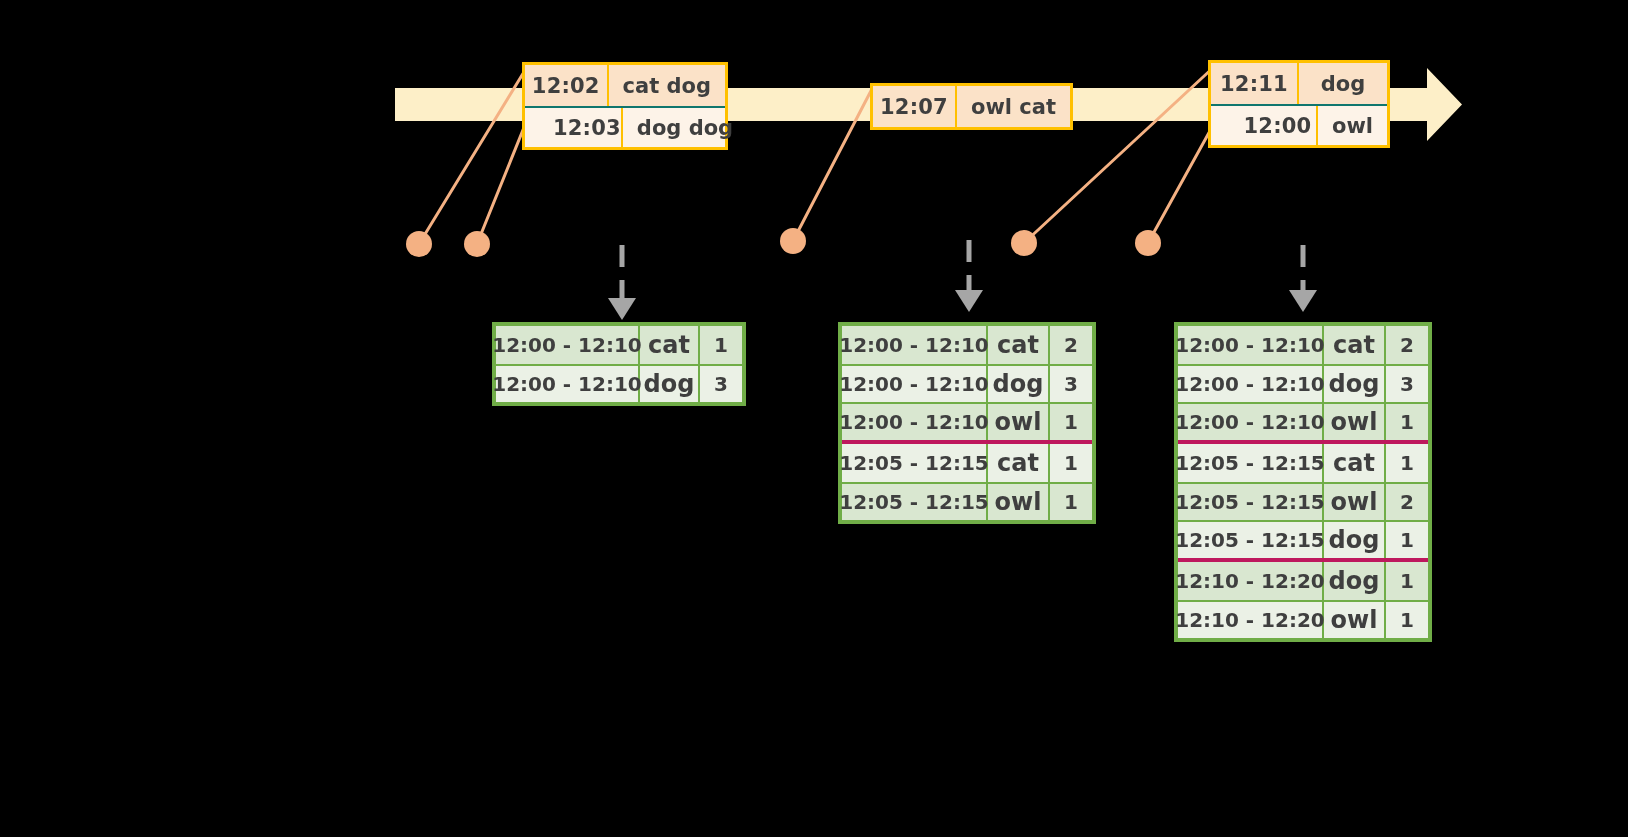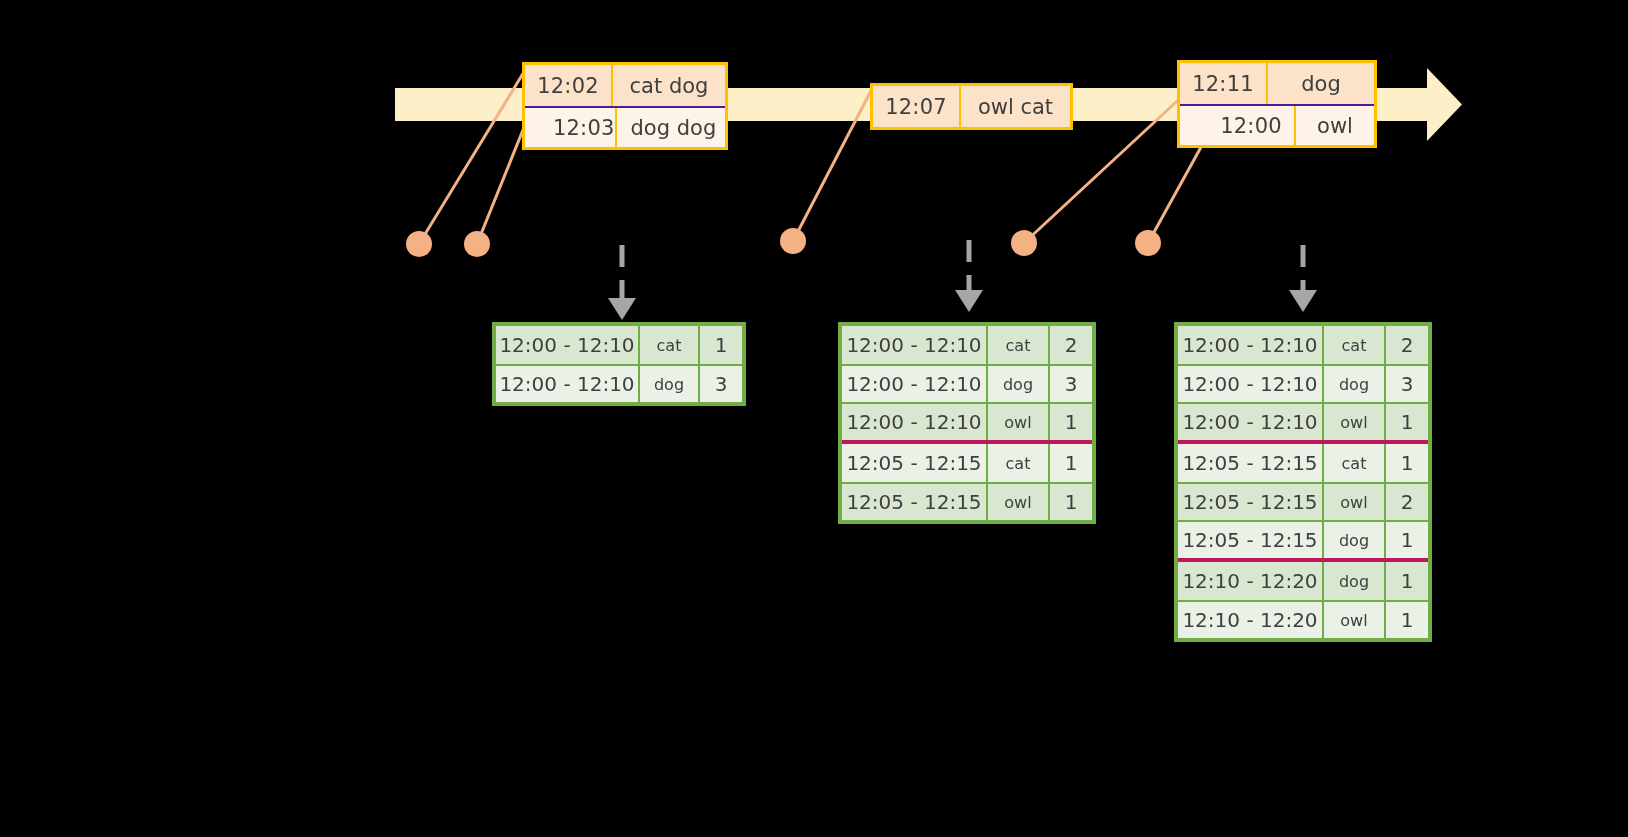--- a/index.html
+++ b/index.html
@@ -13,20 +13,21 @@
     position: relative;
     overflow: hidden;
     font-family: "DejaVu Sans", sans-serif;
   }
   #stage {
     position: absolute;
     left: 0; top: 0;
     width: 1628px;
     height: 837px;
     background: #000000;
+    font-weight: bold;
   }
   svg.layer {
     position: absolute;
     left: 0; top: 0;
     width: 1628px;
     height: 837px;
     pointer-events: none;
   }
 
   
@@ -38,21 +39,21 @@
     flex-direction: column;
     z-index: 5;
   }
   .event-row {
     display: flex;
     flex-direction: row;
     height: 41px;
     box-sizing: border-box;
   }
   .event-row + .event-row {
-    border-top: 2px solid #4c1d95;
+    border-top: 2px solid #0f766e;
     padding-left: 28px;
   }
   .event-row.shade-a { background: #FBE2C8; }
   .event-row.shade-b { background: #FDF3E8; }
   .ev-time {
     width: 88px;
     box-sizing: border-box;
     border-right: 2px solid #FFC000;
     display: flex;
     align-items: center;
@@ -105,21 +106,21 @@
     font-size: 20px;
     color: #3f3f3f;
     white-space: nowrap;
   }
   .rc-key {
     box-sizing: border-box;
     border-right: 2px solid #70AD47;
     display: flex;
     align-items: center;
     justify-content: center;
-    font-size: 16px;
+    font-size: 24px;
     color: #3f3f3f;
   }
   .rc-cnt {
     box-sizing: border-box;
     display: flex;
     align-items: center;
     justify-content: center;
     font-size: 20px;
     color: #3f3f3f;
   }
@@ -182,21 +183,21 @@
     </div>
   </div>
 
   <div class="event-box" style="left:870px; top:83px; width:203px;">
     <div class="event-row shade-a">
       <div class="ev-time">12:07</div>
       <div class="ev-text">owl cat</div>
     </div>
   </div>
 
-  <div class="event-box" style="left:1177px; top:60px; width:200px;justify-content:flex-end;">
+  <div class="event-box" style="left:1208px; top:60px; width:182px;justify-content:flex-end;">
     <div class="event-row shade-a">
       <div class="ev-time">12:11</div>
       <div class="ev-text">dog</div>
     </div>
     <div class="event-row shade-b">
       <div class="ev-time">12:00</div>
       <div class="ev-text">owl</div>
     </div>
   </div>
 

